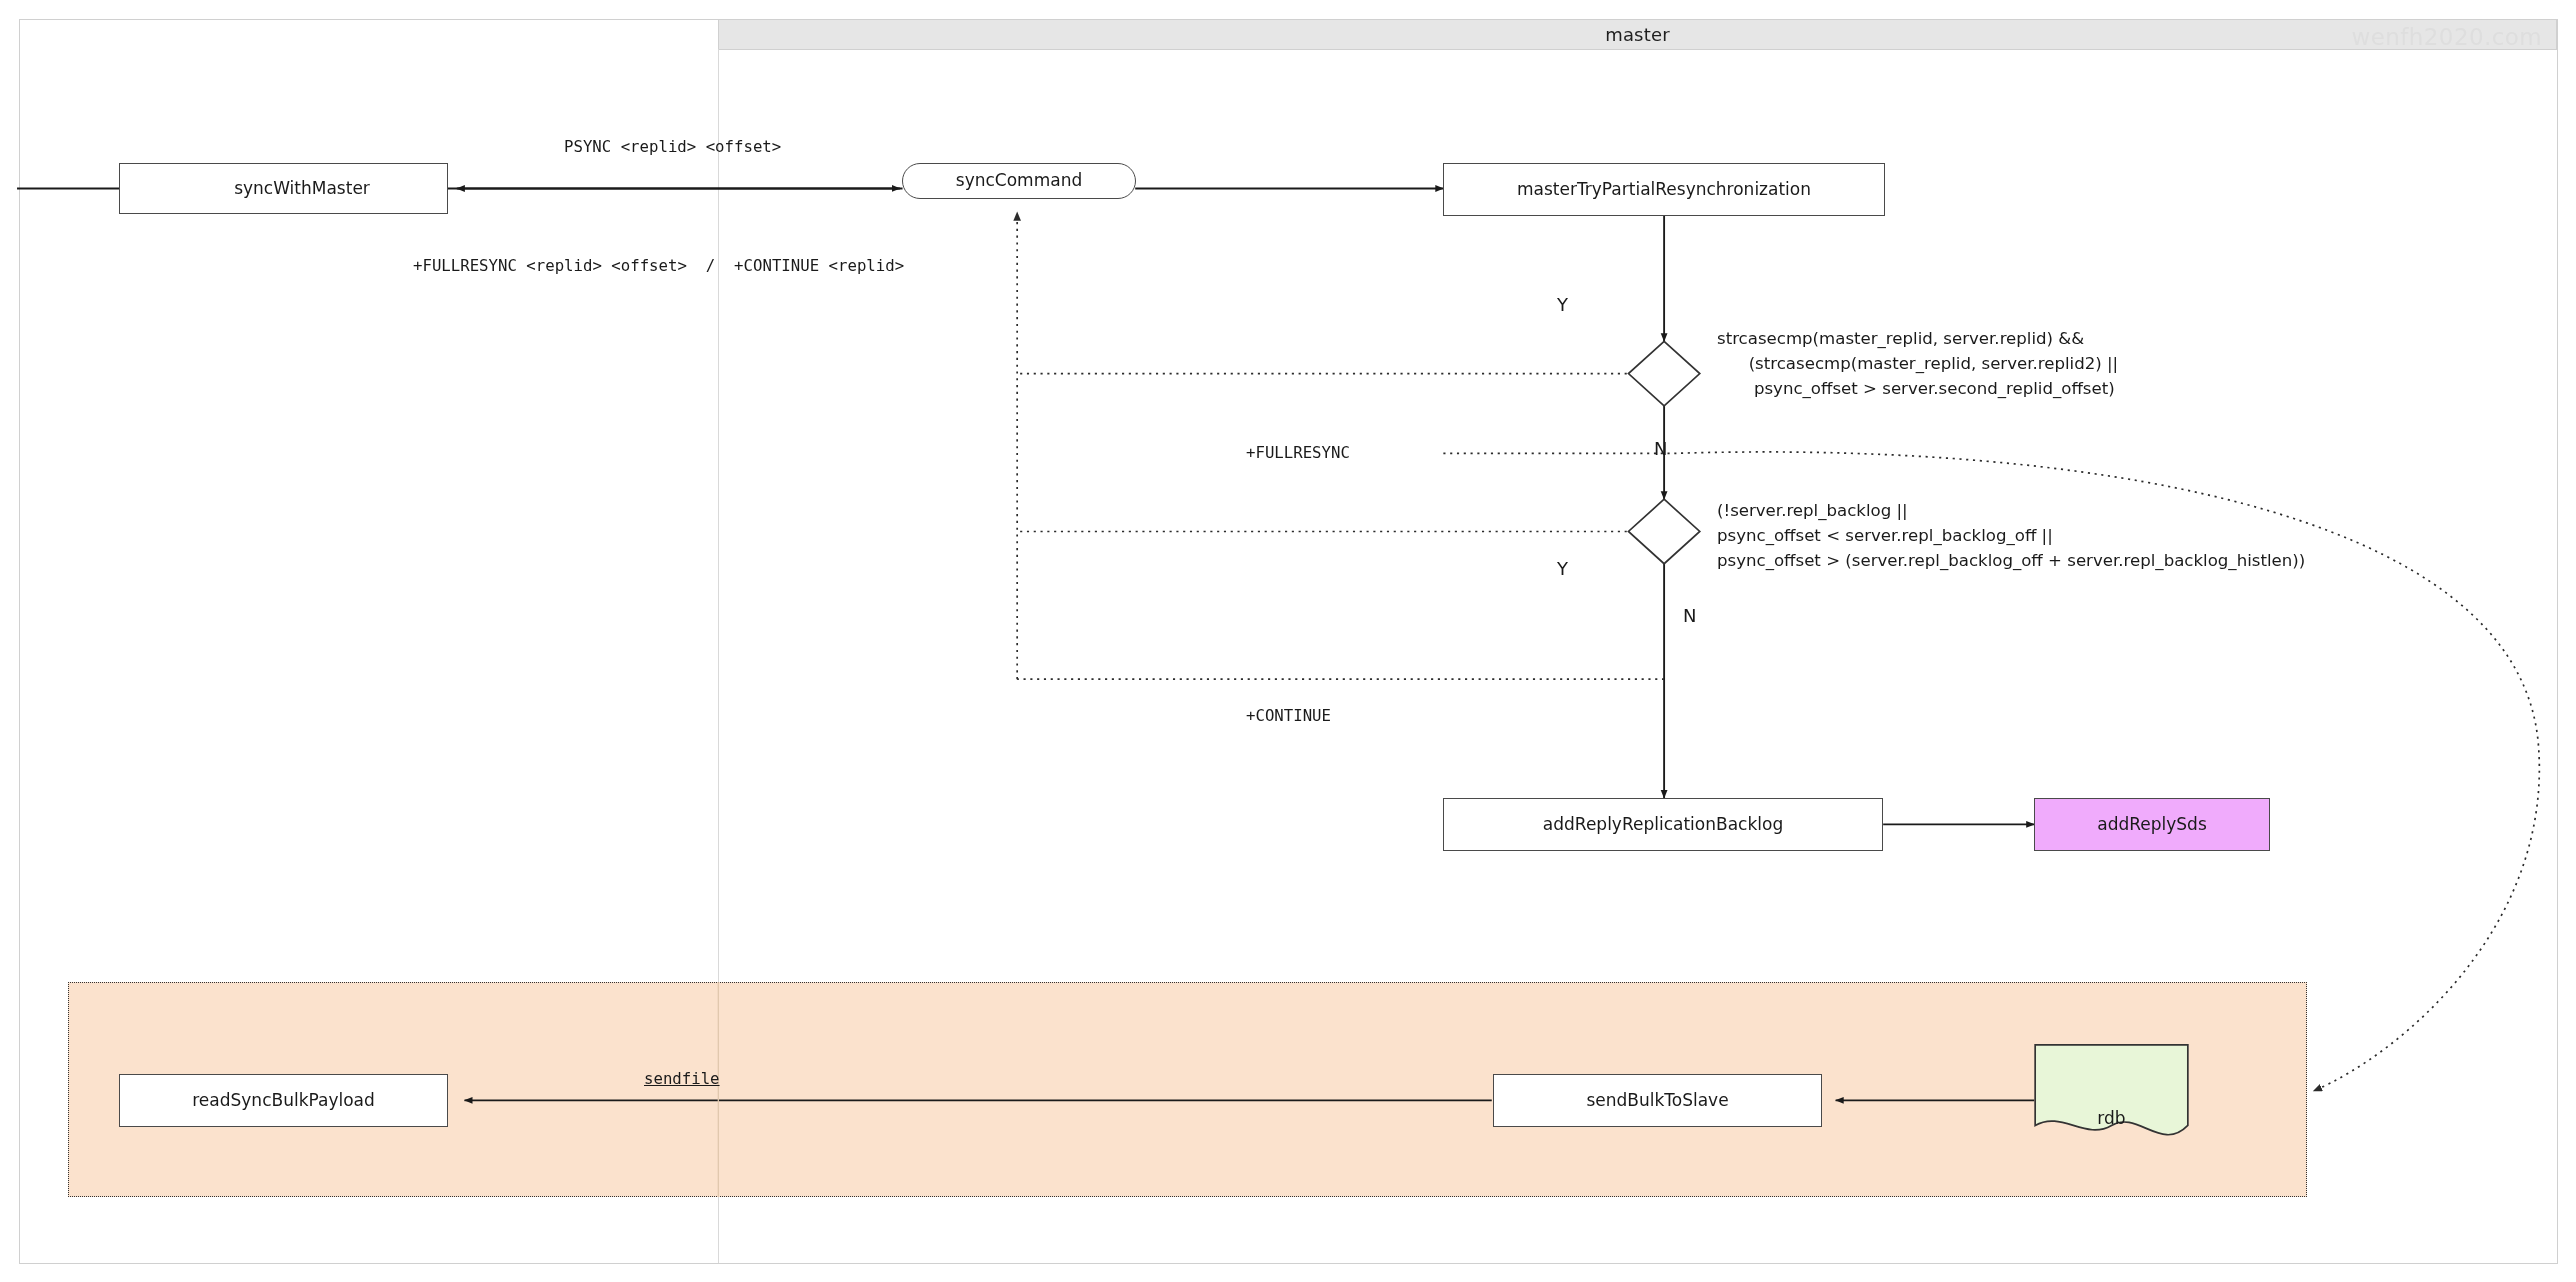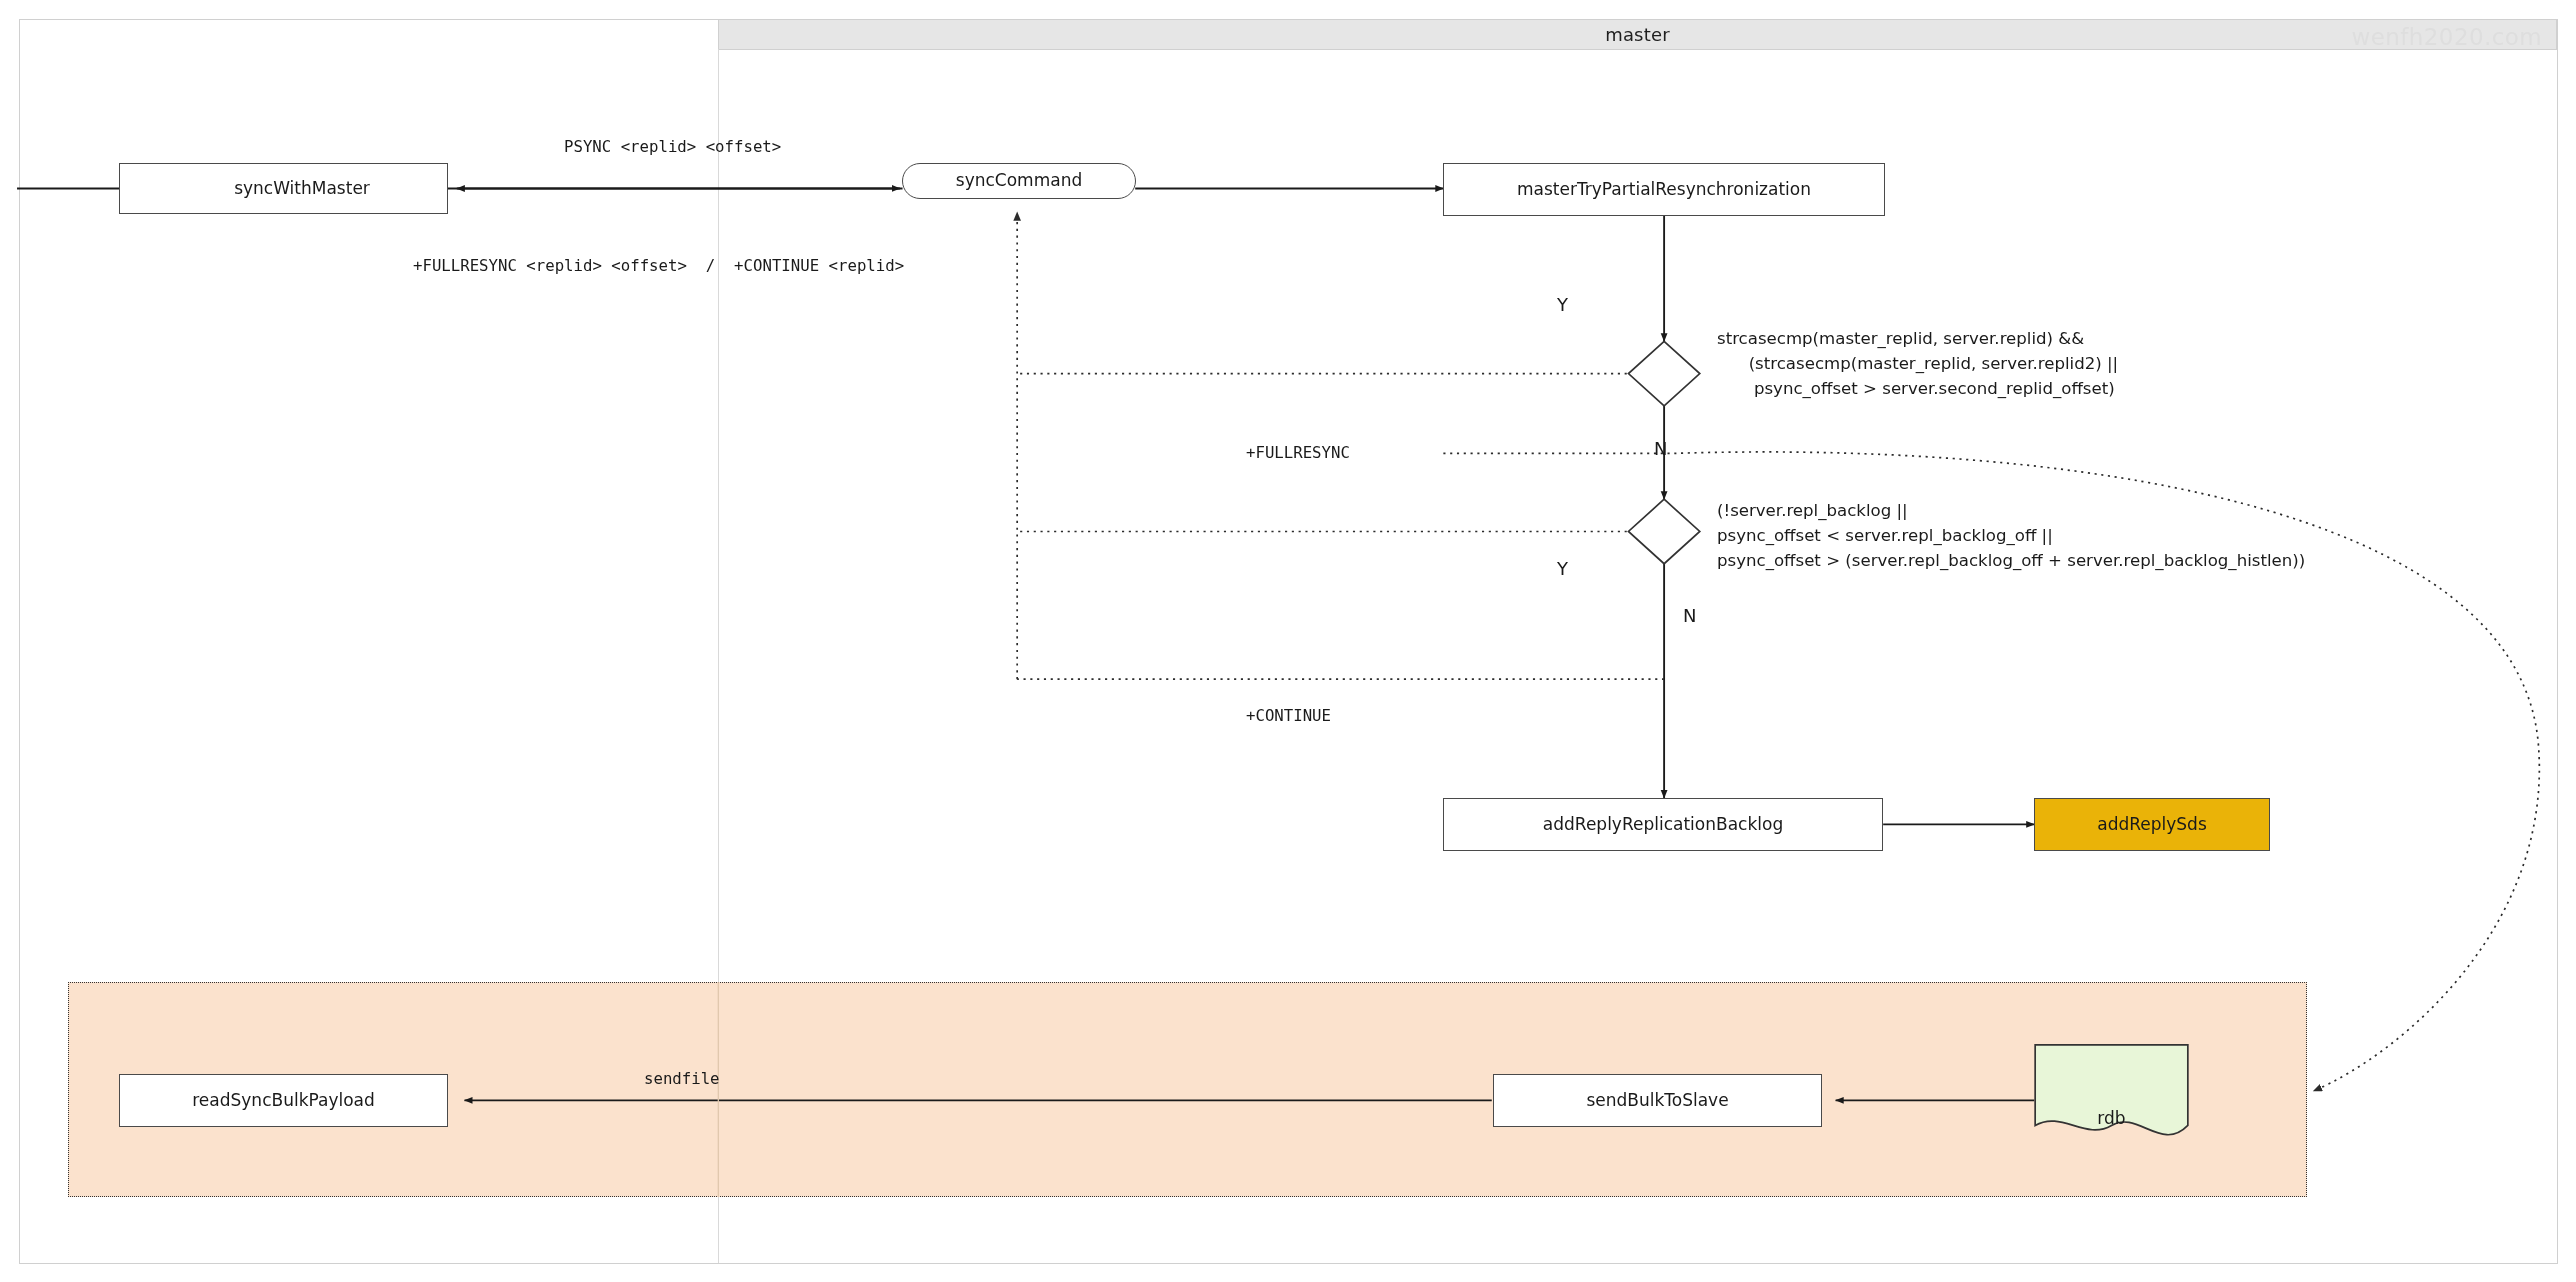--- a/index.html
+++ b/index.html
@@ -15,21 +15,21 @@
         font-size:18px;color:#1f1f1f;letter-spacing:0.2px;}
   .lane-divider{position:absolute;top:49px;width:0.8px;height:1214px;background:#d9d9d9;}
 
   .watermark{position:absolute;right:34px;top:24px;font-size:23px;color:#dedede;
         letter-spacing:0.4px;user-select:none;}
 
   
   .node{position:absolute;box-sizing:border-box;background:#ffffff;
         border:1.7px solid #4a4a4a;display:flex;align-items:center;justify-content:center;
         font-size:17px;color:#1a1a1a;text-align:center;line-height:1.15;}
-  .node.pink{background:#eab308;border-color:#4a4a4a;}
+  .node.pink{background:#f0abfc;border-color:#4a4a4a;}
 
   
   .lbl{position:absolute;font-size:17px;color:#1a1a1a;white-space:pre;line-height:1.45;}
   .lbl.mono{font-family:"DejaVu Sans Mono","Liberation Mono",monospace;font-size:15.7px;}
   .lbl.yn{font-size:18px;}
   .cond{position:absolute;font-size:16.6px;color:#1a1a1a;line-height:1.5;white-space:pre;}
 
   svg.layer{position:absolute;left:0;top:0;width:2576px;height:1282px;overflow:visible;
             pointer-events:none;}
 </style>
@@ -166,21 +166,21 @@
   <div class="lbl yn" style="left:1654px;top:436px;">N</div>
 
   <div class="lbl yn" style="left:1557px;top:556px;">Y</div>
 
   <div class="lbl yn" style="left:1683px;top:603px;">N</div>
 
   <div class="lbl mono" style="left:1246px;top:442px;">+FULLRESYNC</div>
 
   <div class="lbl mono" style="left:1246px;top:705px;">+CONTINUE</div>
 
-  <div class="lbl mono" style="left:644px;top:1068px;">sendfile</div>
+  <div class="lbl mono" style="left:644px;top:1068px;text-decoration:underline;">sendfile</div>
 
   <div class="cond" style="left:1717px;top:327px;">strcasecmp(master_replid, server.replid) &amp;&amp;
       (strcasecmp(master_replid, server.replid2) ||
        psync_offset &gt; server.second_replid_offset)</div>
 
   <div class="cond" style="left:1717px;top:499px;">(!server.repl_backlog ||
 psync_offset &lt; server.repl_backlog_off ||
 psync_offset &gt; (server.repl_backlog_off + server.repl_backlog_histlen))</div>
 
 </div>

